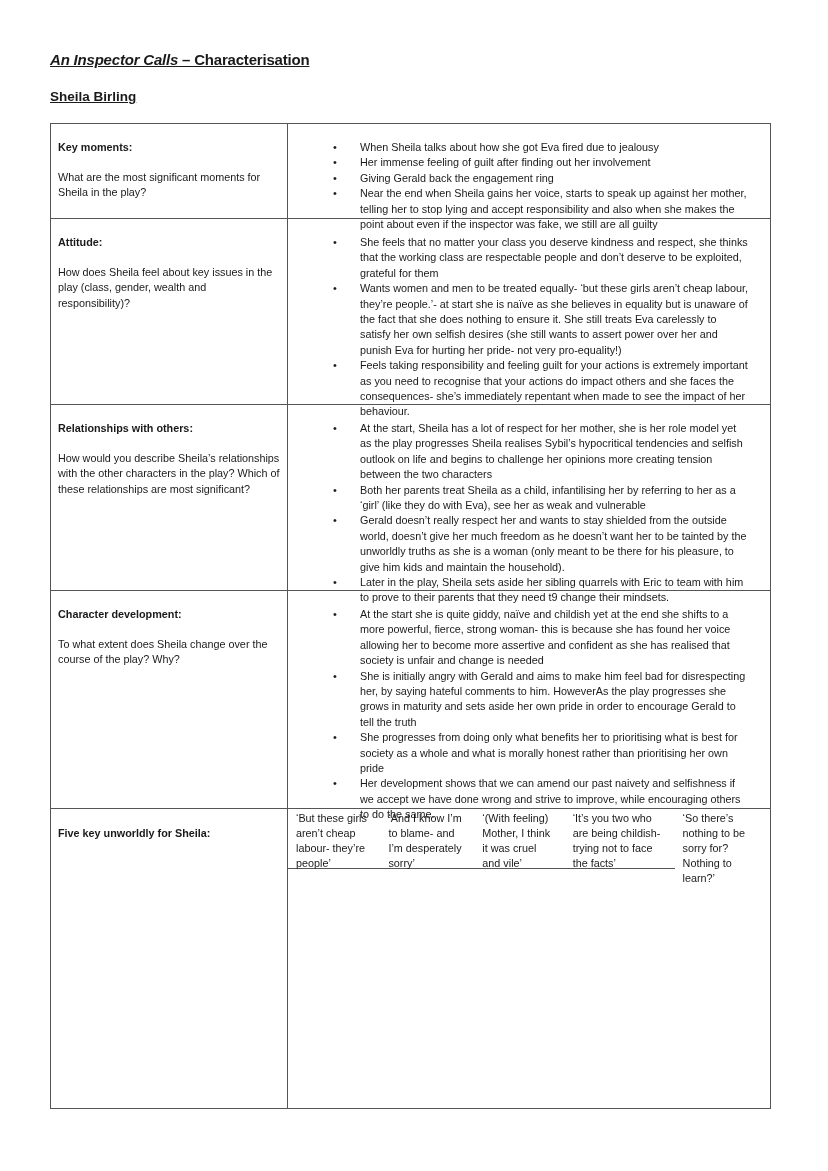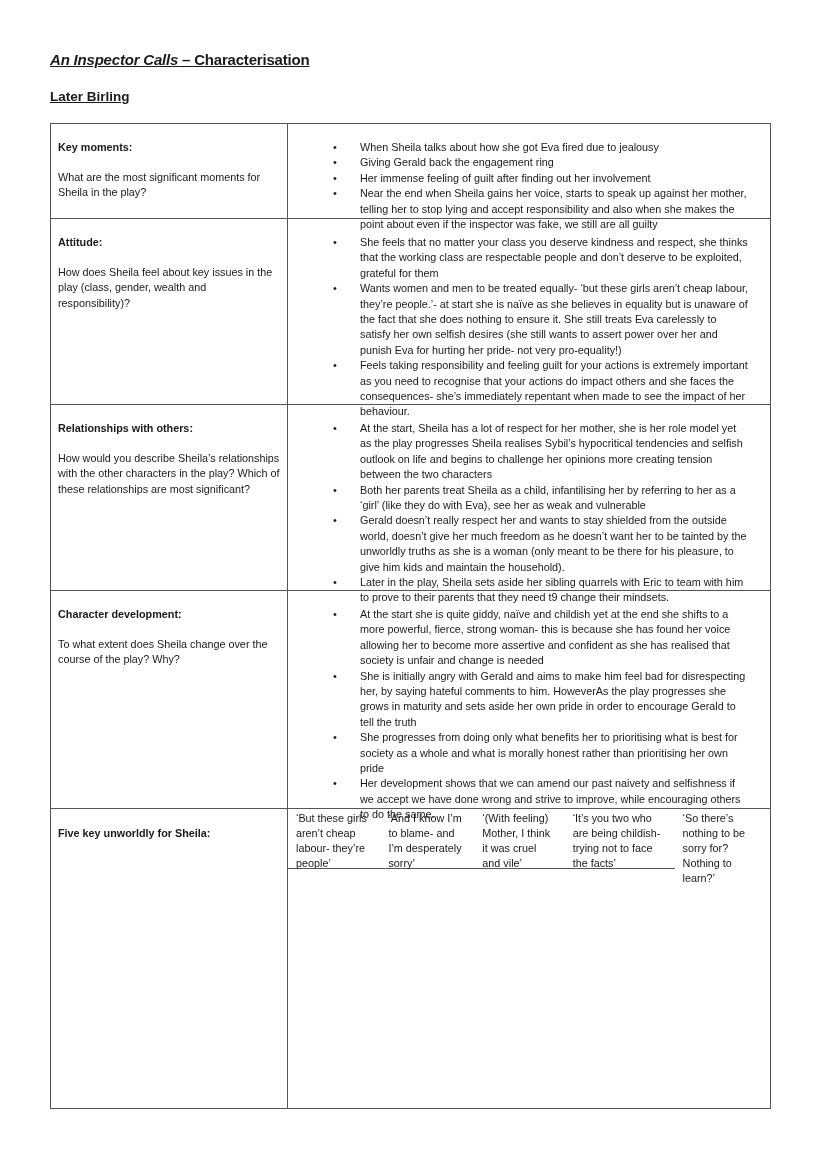--- a/index.html
+++ b/index.html
@@ -46,34 +46,34 @@
   .quote {
     height: 60px; box-sizing: border-box; border-bottom: 1.5px solid #555;
     padding: 2px 8px 0 8px; font-size: 10.8px; line-height: 15px;
   }
   .quote:last-child { border-bottom: none; }
 </style>
 </head>
 <body>
 
 <div class="title"><span class="it">An Inspector Calls</span><span> – Characterisation</span></div>
-<div class="subtitle">Later Birling</div>
+<div class="subtitle">Sheila Birling</div>
 
 <div class="table">
 
   <div class="row r1">
     <div class="lcell">
       <div class="head">Key moments:</div>
       <div>What are the most significant moments for Sheila in the play?</div>
     </div>
     <div class="rcell">
       <ul>
         <li>When Sheila talks about how she got Eva fired due to jealousy</li>
+        <li>Her immense feeling of guilt after finding out her involvement</li>
         <li>Giving Gerald back the engagement ring</li>
-        <li>Her immense feeling of guilt after finding out her involvement</li>
         <li>Near the end when Sheila gains her voice, starts to speak up against her mother, telling her to stop lying and accept responsibility and also when she makes the point about even if the inspector was fake, we still are all guilty</li>
       </ul>
     </div>
   </div>
 
   <div class="row r2">
     <div class="lcell">
       <div class="head">Attitude:</div>
       <div>How does Sheila feel about key issues in the play (class, gender, wealth and responsibility)?</div>
     </div>

